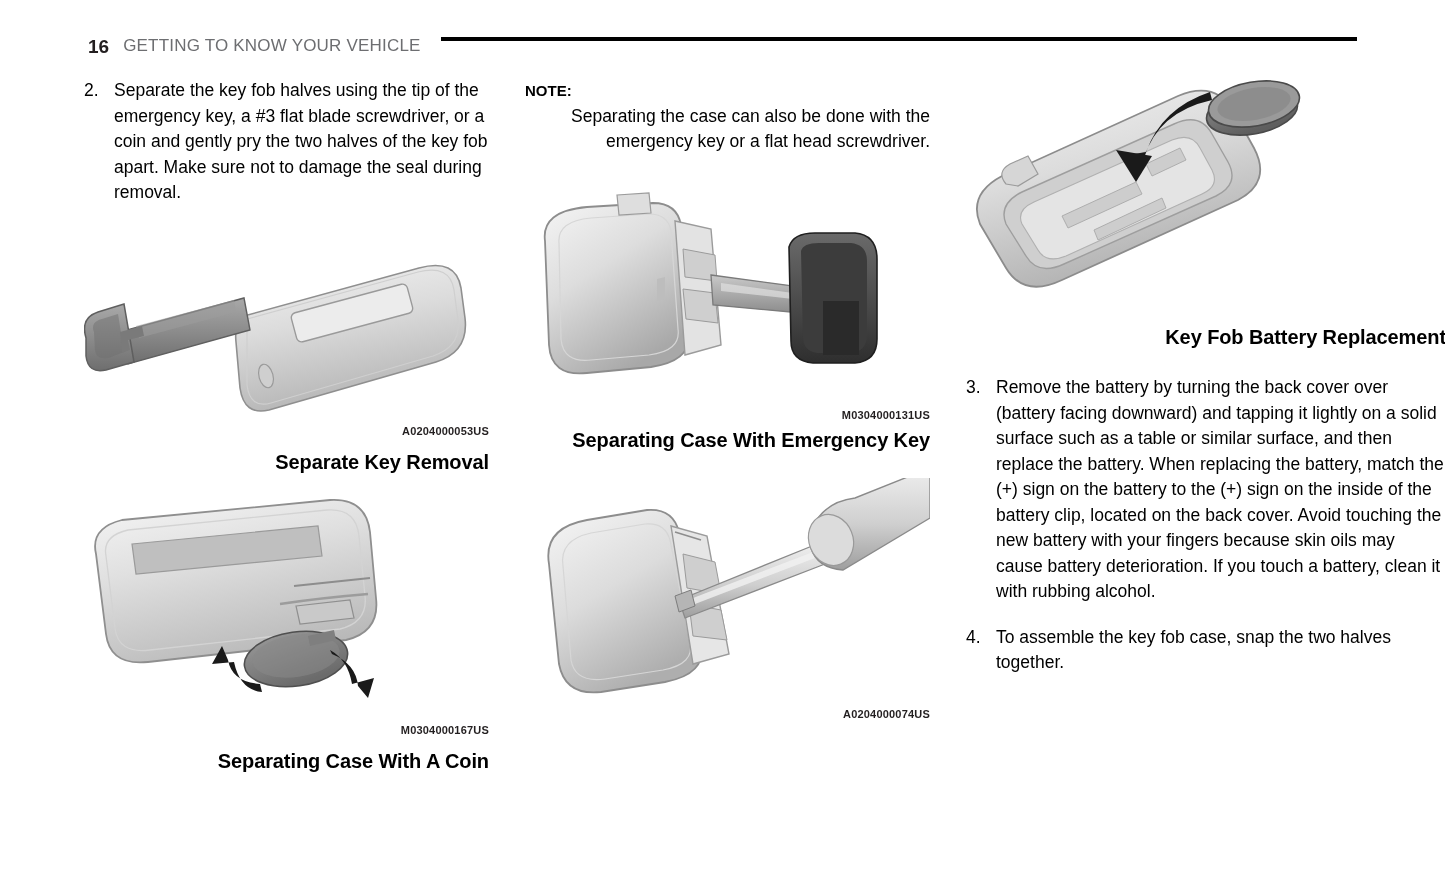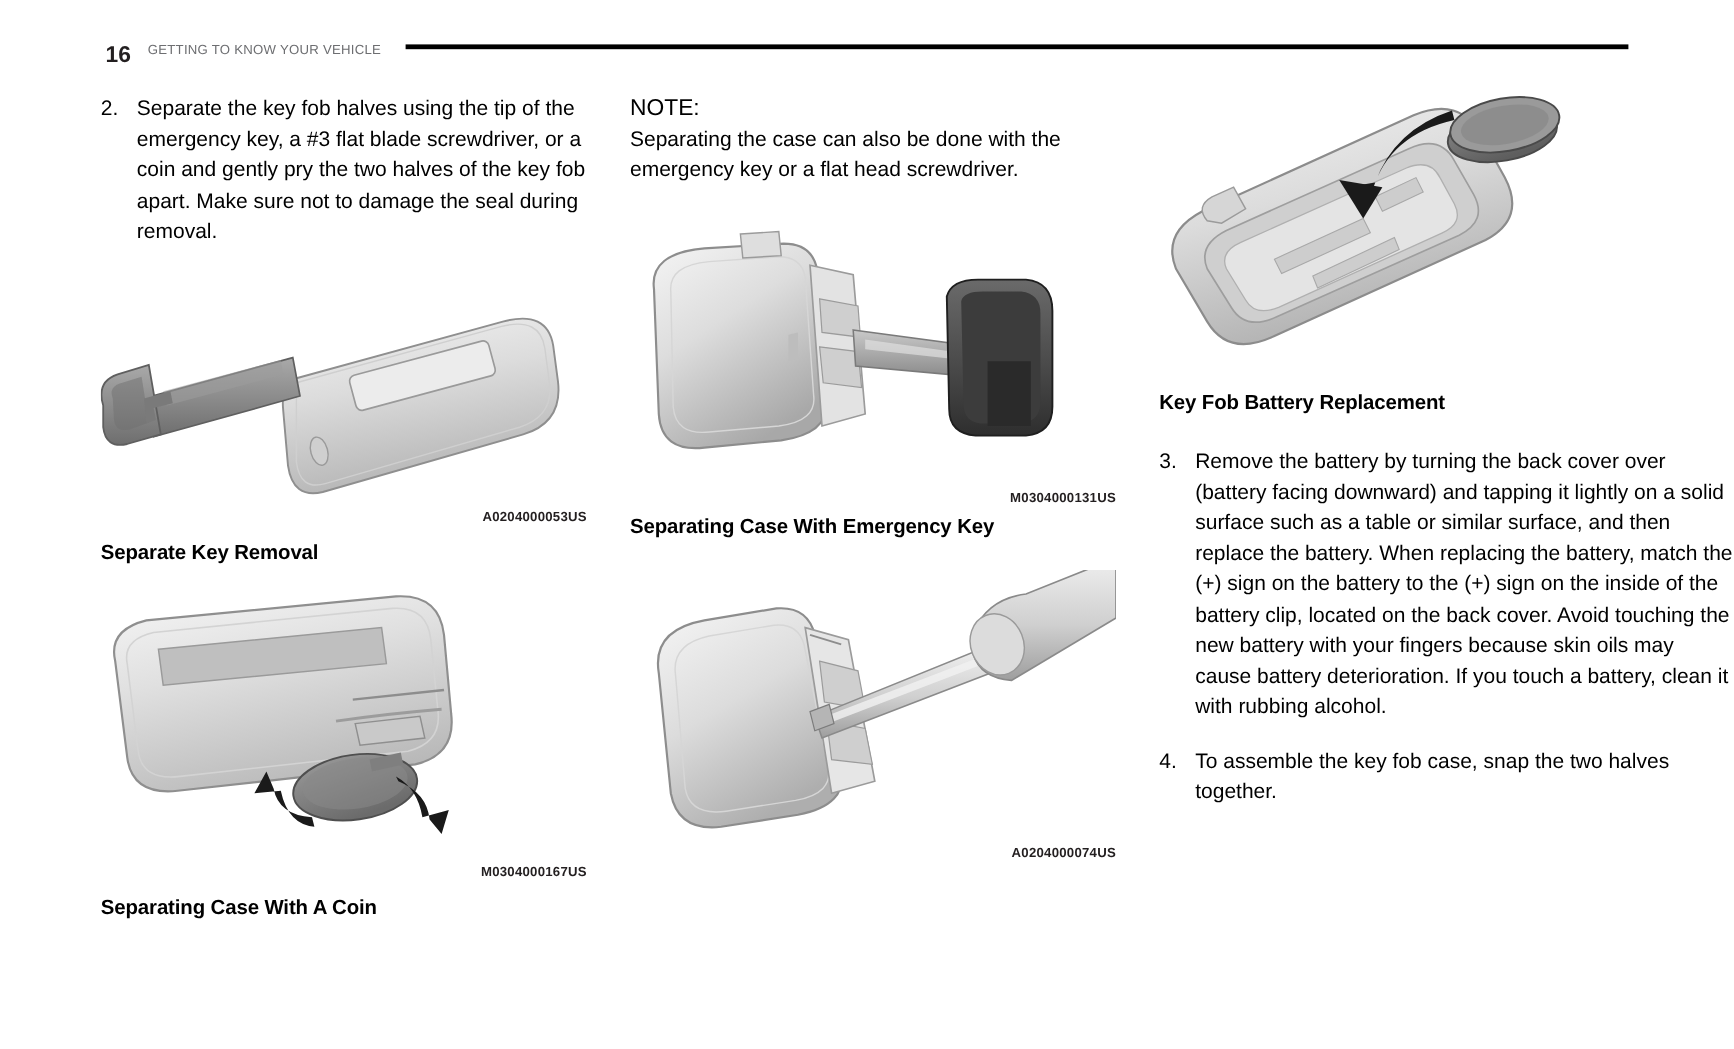--- a/index.html
+++ b/index.html
@@ -27,21 +27,21 @@
     display: flex;
     align-items: flex-start;
   }
   .page-number {
     font-size: 19px;
     font-weight: bold;
     color: #231f20;
     letter-spacing: 0px;
   }
   .header-title {
-    font-size: 11px;
+    font-size: 17px;
     font-weight: normal;
     color: #6d6e71;
     margin-left: 14px;
     letter-spacing: 0.2px;
     white-space: nowrap;
   }
   .header-rule {
     flex: 1;
     height: 4px;
     background: #000000;
@@ -75,33 +75,34 @@
     color: #000;
   }
   .num-item .num {
     width: 30px;
     flex: 0 0 30px;
     text-align: left;
   }
   .num-item .body { flex: 1; }
 
   .note-head {
-    font-size: 19px;
+    font-size: 15px;
     line-height: 25.5px;
-    font-weight: normal;
+    font-weight: bold;
   }
   .note-body {
     font-size: 17.5px;
     line-height: 25.5px;
+    text-align: right;
   }
 
   .caption {
-    font-size: 17px;
+    font-size: 20px;
     font-weight: bold;
-    text-align: left;
+    text-align: right;
     letter-spacing: -0.1px;
     color: #000;
   }
   .figcode {
     font-size: 11px;
     font-weight: bold;
     color: #231f20;
     letter-spacing: 0.2px;
     text-align: right;
   }

